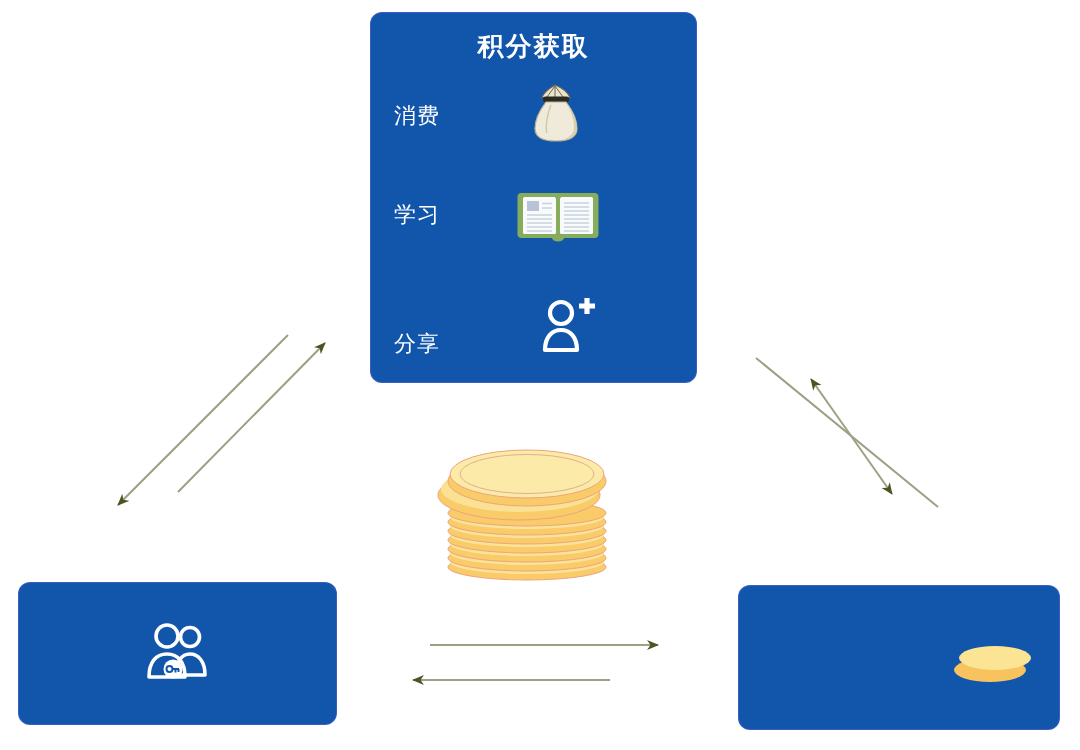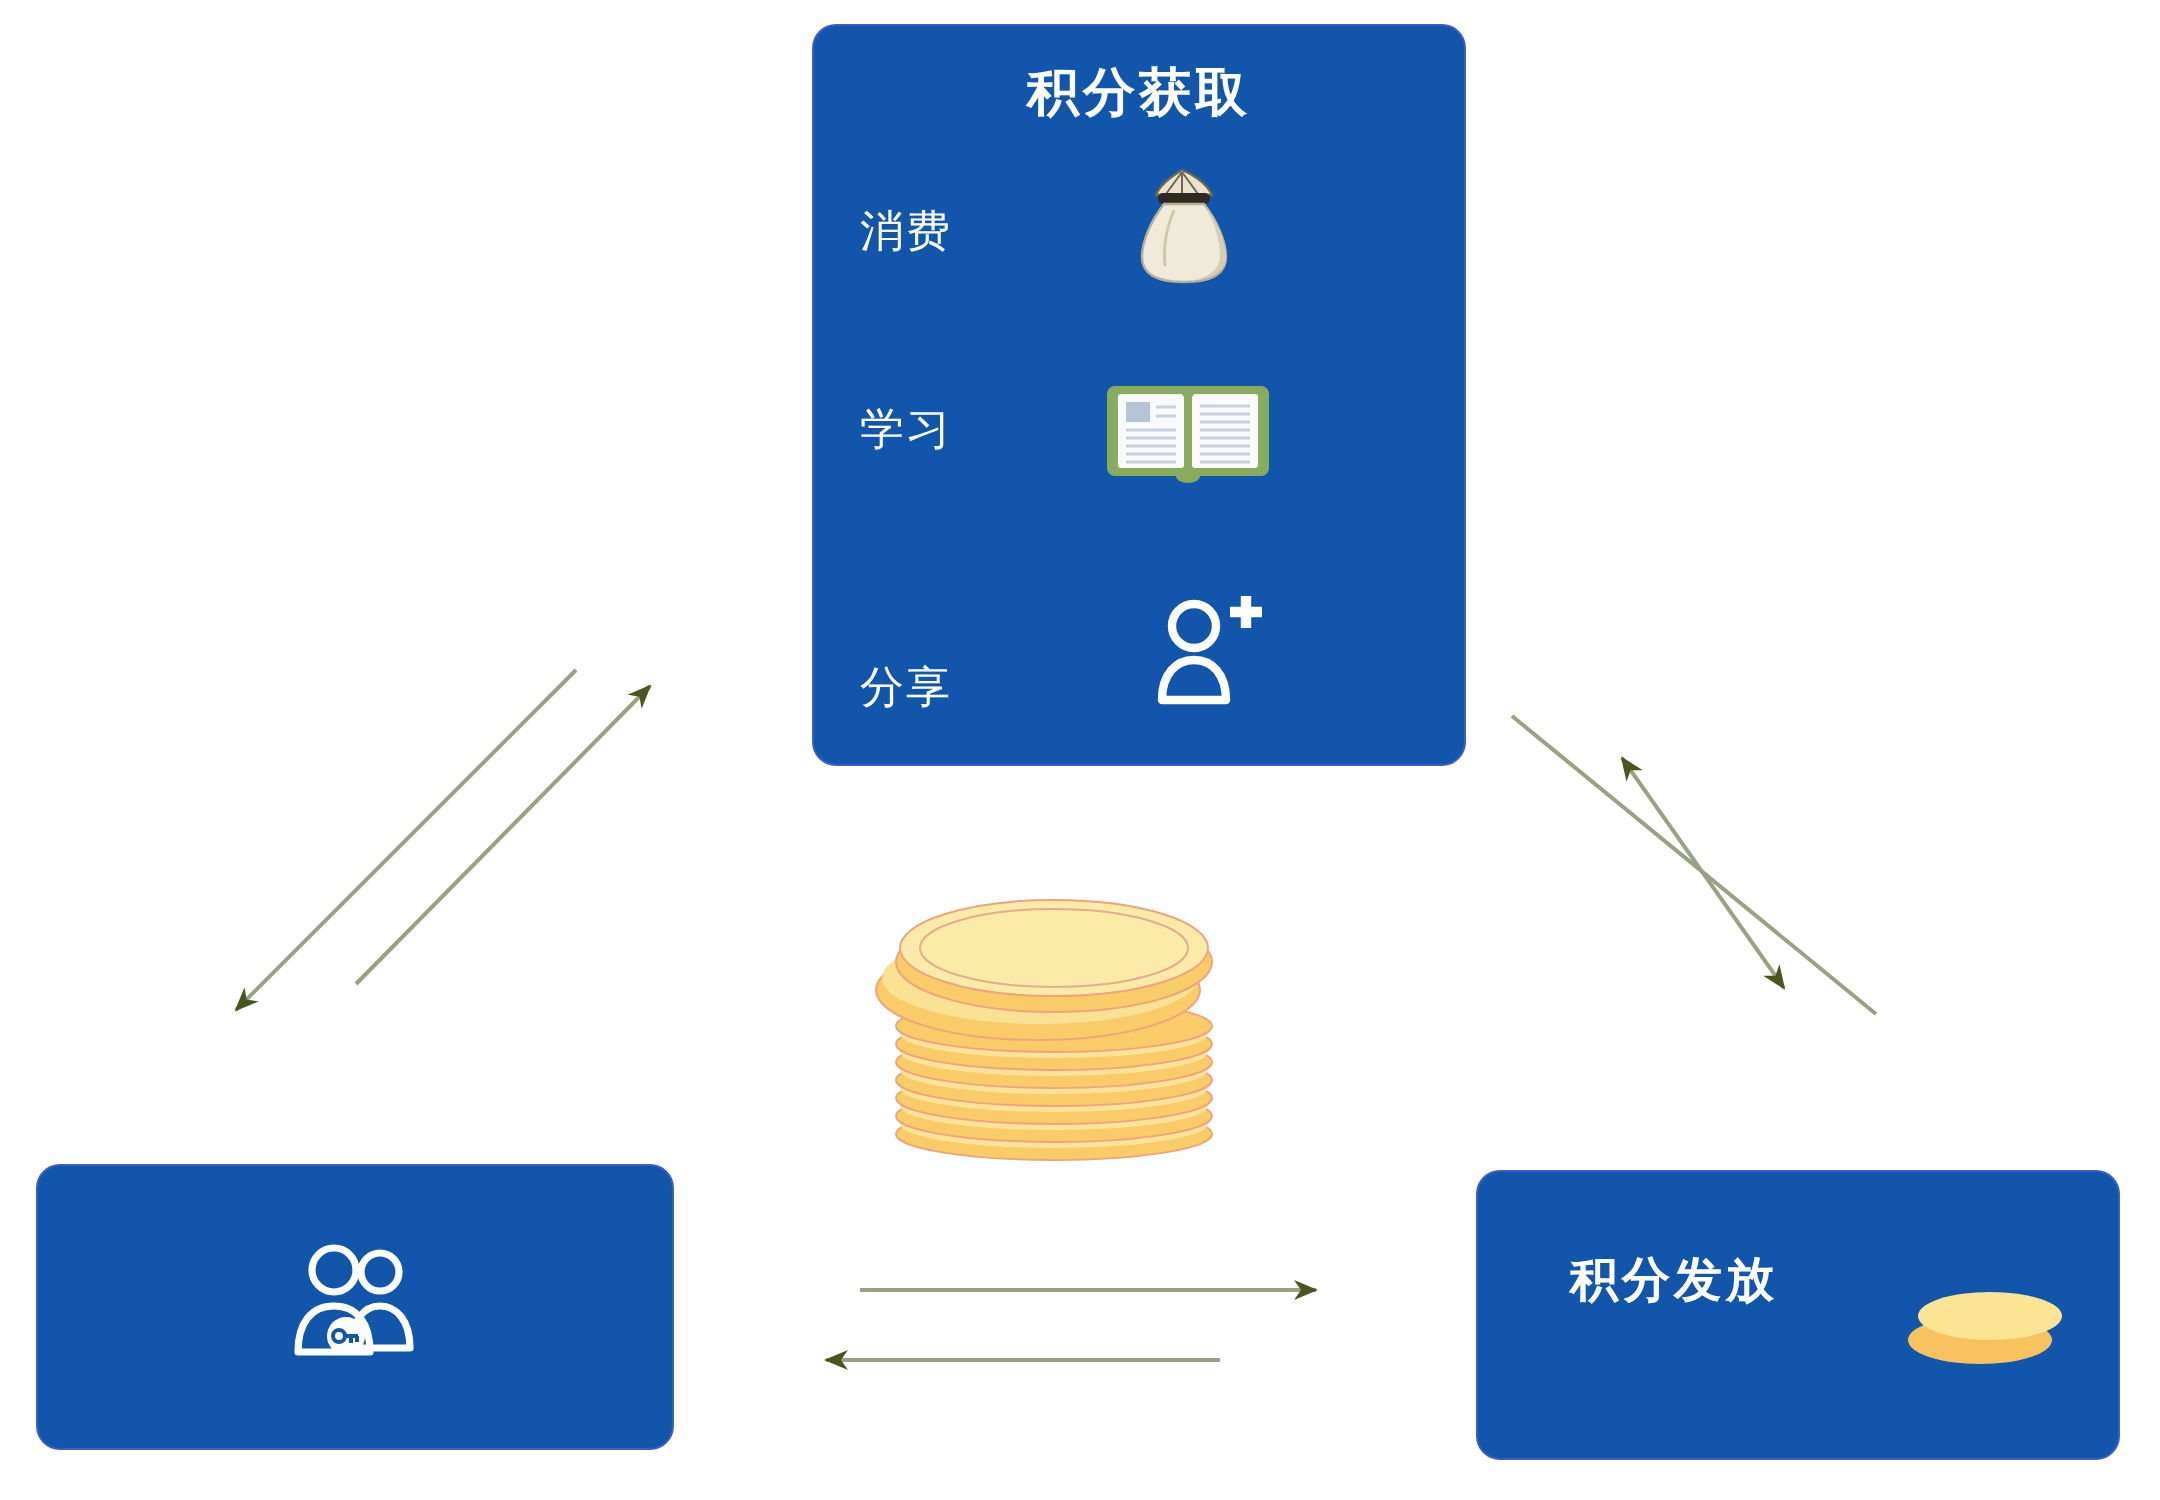--- a/index.html
+++ b/index.html
@@ -4,21 +4,21 @@
 <style>
   html,body{margin:0;padding:0;background:#ffffff;}
   #canvas{
     position:relative;width:1080px;height:750px;background:#ffffff;overflow:hidden;
     font-family:"Liberation Sans","DejaVu Sans",sans-serif;
   }
   .node{
     position:absolute;background:#1156AB;border-radius:12px;color:#ffffff;
     border:1px solid rgba(125,105,230,0.40);box-sizing:border-box;
   }
-  #top-box{left:370px;top:12px;width:327px;height:371px;margin-left:36px;}
+  #top-box{left:370px;top:12px;width:327px;height:371px;}
   #top-box .box-title{
     position:absolute;left:0;top:16px;width:100%;text-align:center;
     font-size:26px;font-weight:700;letter-spacing:2px;
   }
   .row-label{position:absolute;left:23px;font-size:22px;font-weight:400;letter-spacing:1px;}
   #row1-label{top:88px;}
   #row2-label{top:187px;text-align:right;}
   #row3-label{top:316px;}
   .row-icon{position:absolute;}
   #money-bag-wrap{left:162px;top:71px;}
@@ -129,21 +129,20 @@
         <g fill="none" stroke="#1156AB" stroke-width="2">
           <circle cx="24.5" cy="46" r="3"></circle>
           <path d="M27.5,46 H34 M30.5,46 V49.5 M33.5,46 V49"></path>
         </g>
       </svg>
     </span>
   </div>
 
   <div class="node" id="right-box">
     <div class="box-lines">
-      <div>积分发放</div>
     </div>
     <span id="coins-wrap">
       <svg width="80" height="42" viewBox="0 0 80 42">
         <ellipse cx="37" cy="27" rx="36" ry="12" fill="#F8C25F"></ellipse>
         <ellipse cx="42" cy="15" rx="36" ry="12" fill="#FBE493"></ellipse>
       </svg>
     </span>
   </div>
 
 </div>

